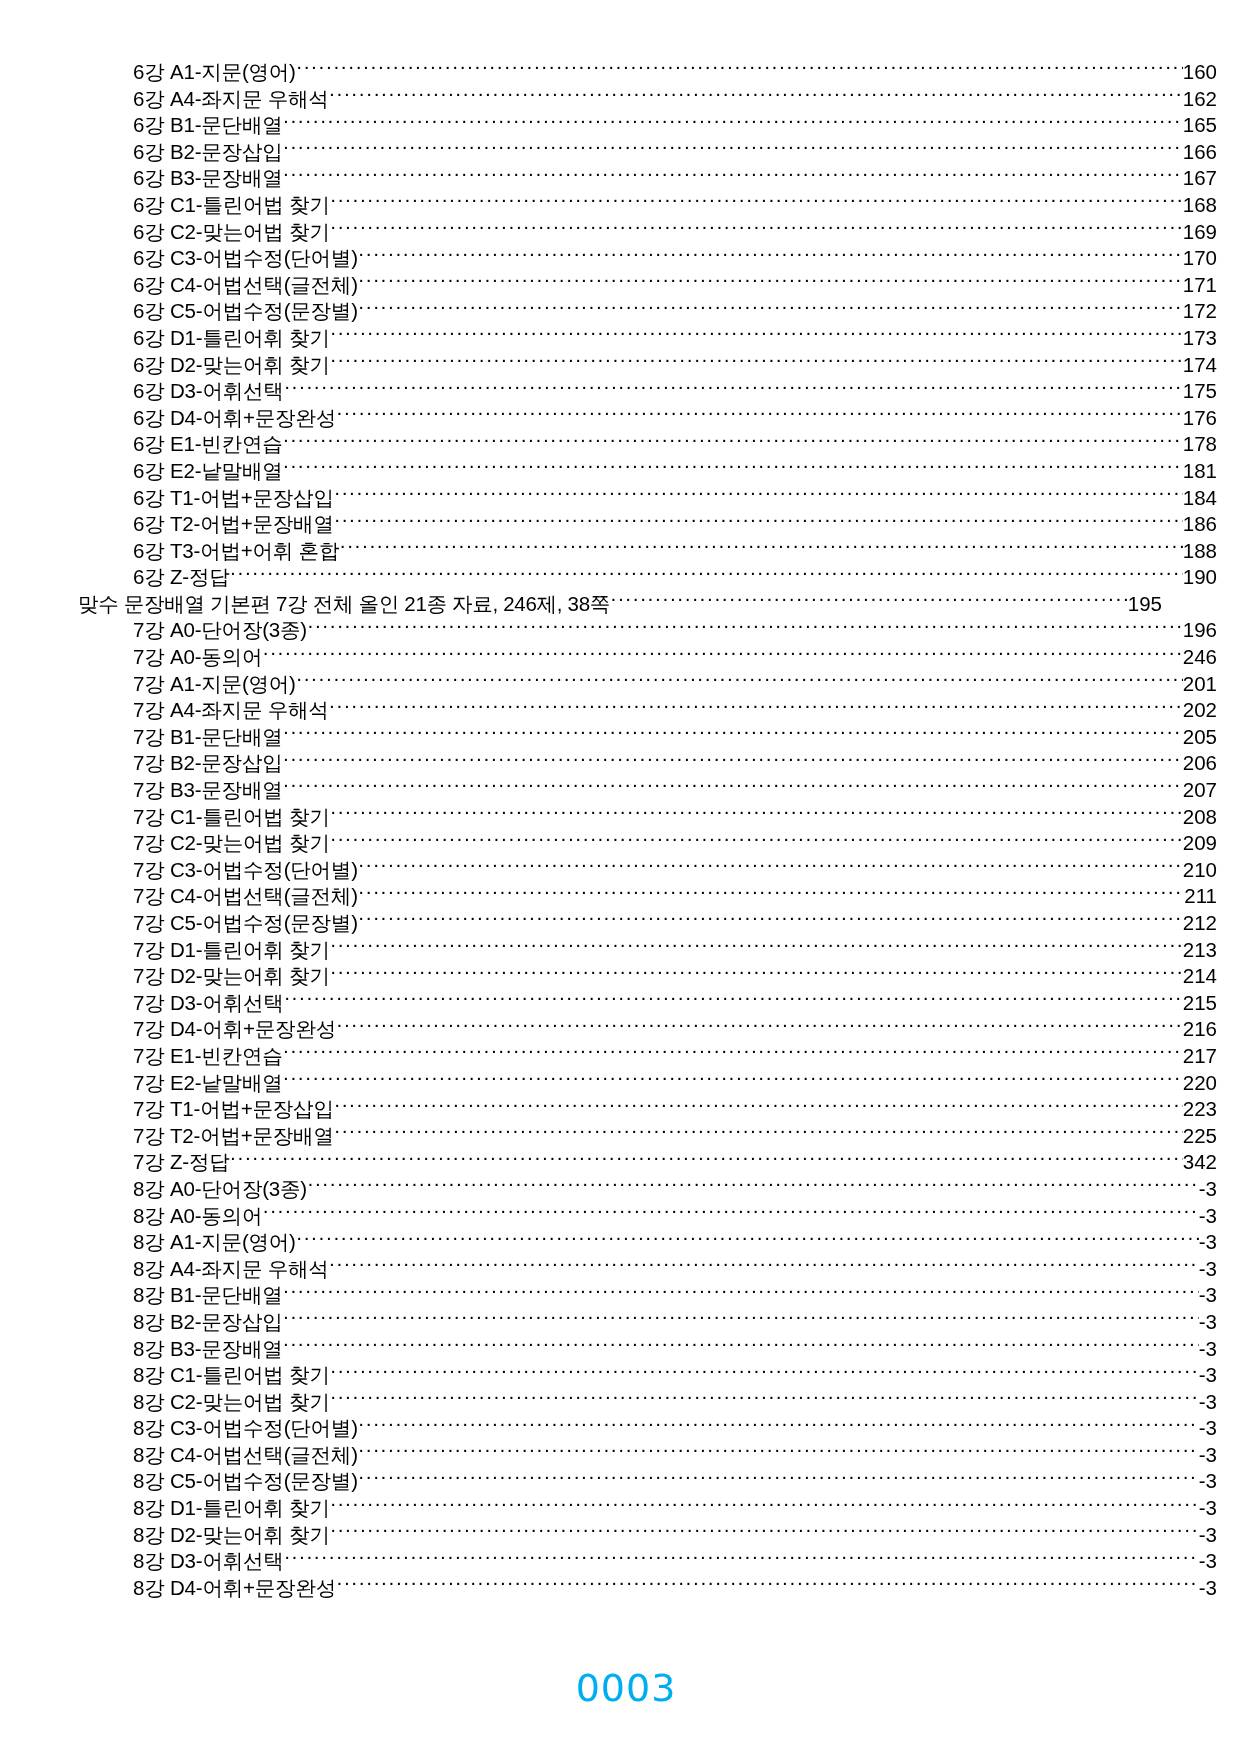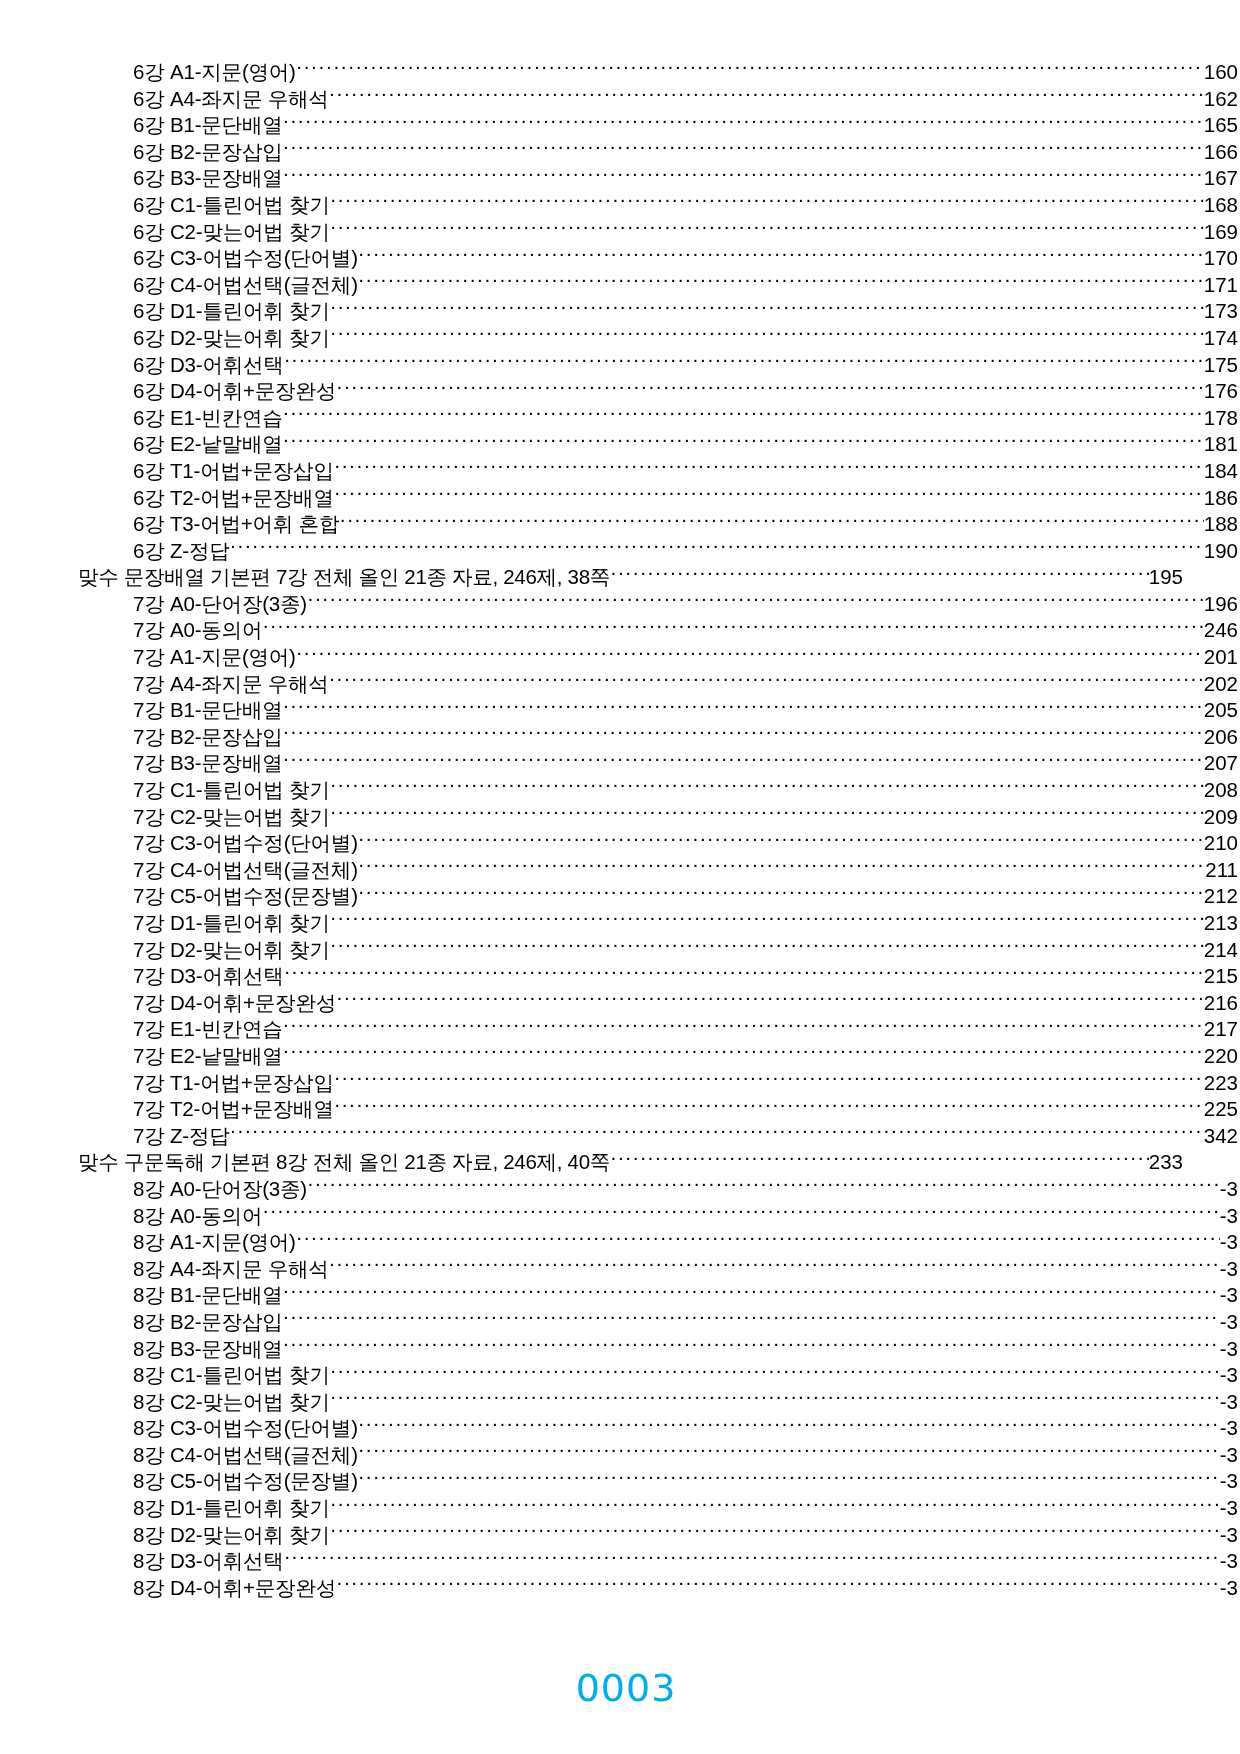--- a/index.html
+++ b/index.html
@@ -16,21 +16,21 @@
     overflow: hidden;
   }
 
   #page {
     position: absolute;
     left: 0;
     top: 0;
     width: 1240px;
     height: 1754px;
     box-sizing: border-box;
-    padding: 62px 57px 0 78px;
+    padding: 62px 78px 0 78px;
   }
 
   .toc-list {
     list-style: none;
     margin: 0;
     padding: 0;
   }
 
   .toc-row {
     display: flex;
@@ -140,20 +140,25 @@
         <span class="label">6강 C3-어법수정(단어별)</span>
         <span class="leader"></span>
         <span class="pageno">170</span>
       </li>
       <li class="toc-row lvl-item">
         <span class="label">6강 C4-어법선택(글전체)</span>
         <span class="leader"></span>
         <span class="pageno">171</span>
       </li>
       <li class="toc-row lvl-item">
+        <span class="label">6강 C5-어법수정(문장별)</span>
+        <span class="leader"></span>
+        <span class="pageno">172</span>
+      </li>
+      <li class="toc-row lvl-item">
         <span class="label">6강 D1-틀린어휘 찾기</span>
         <span class="leader"></span>
         <span class="pageno">173</span>
       </li>
       <li class="toc-row lvl-item">
         <span class="label">6강 D2-맞는어휘 찾기</span>
         <span class="leader"></span>
         <span class="pageno">174</span>
       </li>
       <li class="toc-row lvl-item">
@@ -299,25 +304,20 @@
       <li class="toc-row lvl-item">
         <span class="label">7강 T2-어법+문장배열</span>
         <span class="leader"></span>
         <span class="pageno">225</span>
       </li>
       <li class="toc-row lvl-item">
         <span class="label">7강 Z-정답</span>
         <span class="leader"></span>
         <span class="pageno">342</span>
       </li>
-      <li class="toc-row head lvl-head">
-        <span class="label">맞수 구문독해 기본편 8강 전체 올인 21종 자료, 246제, 40쪽</span>
-        <span class="leader"></span>
-        <span class="pageno">233</span>
-      </li>
       <li class="toc-row lvl-item">
         <span class="label">8강 A0-단어장(3종)</span>
         <span class="leader"></span>
         <span class="pageno">-3</span>
       </li>
       <li class="toc-row lvl-item">
         <span class="label">8강 A0-동의어</span>
         <span class="leader"></span>
         <span class="pageno">-3</span>
       </li>

